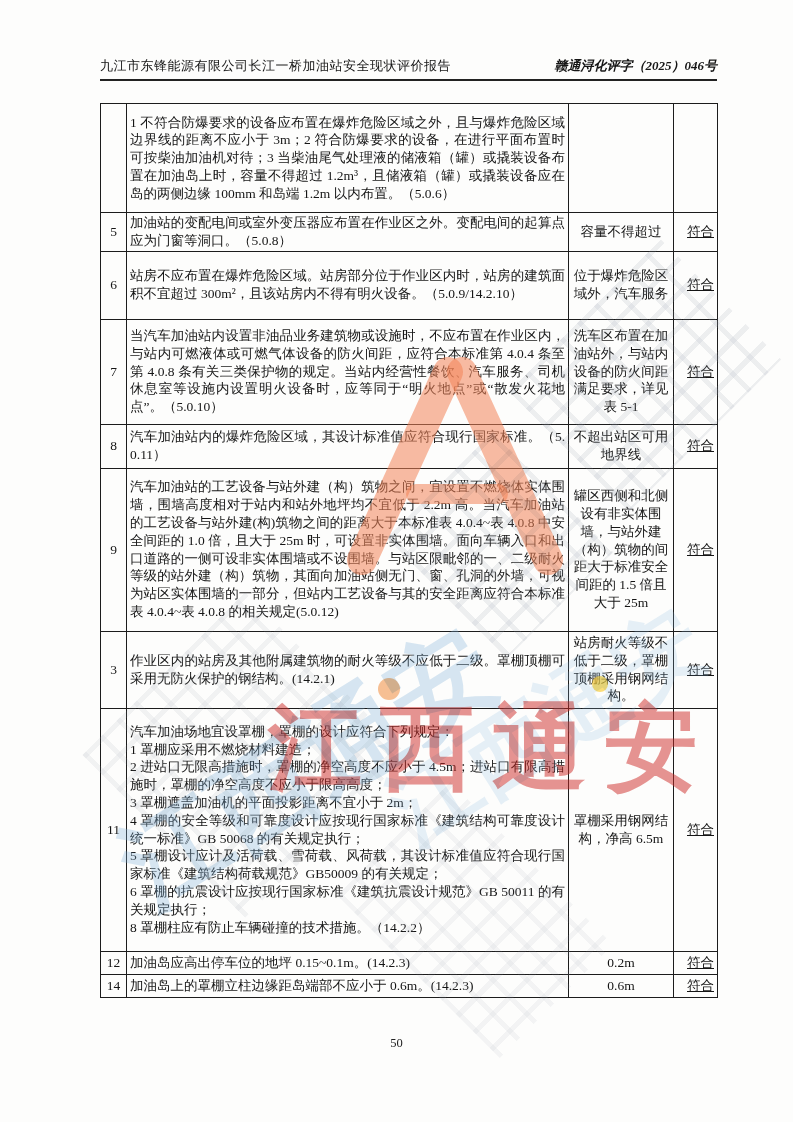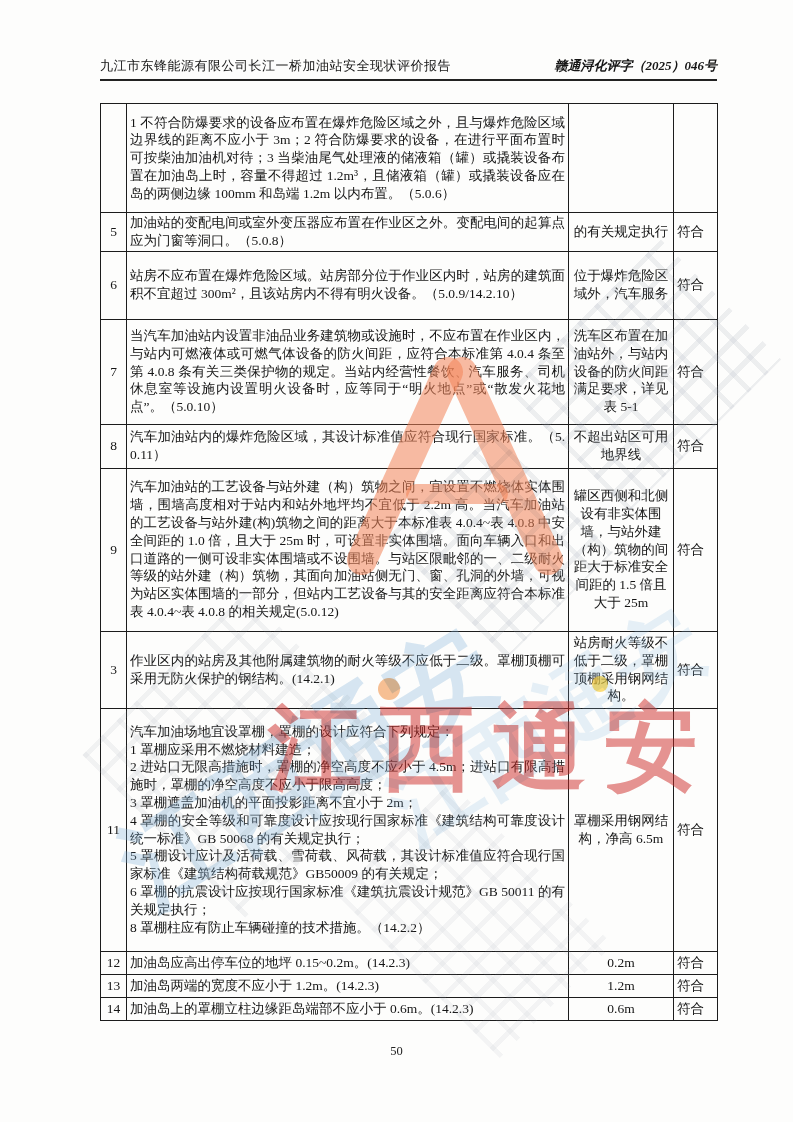--- a/index.html
+++ b/index.html
@@ -32,25 +32,25 @@
     border:1.6px solid #1c1c1c;
     padding:1px 3px;
     vertical-align:middle;
     overflow:hidden;
     word-break:break-all;
   }
   .c-num{text-align:center;}
   .c-req{text-align:justify;white-space:pre-line;}
   .c-req.bold{font-weight:normal;}
   .c-assess{text-align:center;white-space:pre-line;}
-  .c-result{text-align:left;}
+  .c-result{text-align:right;text-decoration:underline;}
   
   .page-footer{
     position:absolute;left:0;top:1036px;width:100%;
-    text-align:center;font-size:12.5px;color:#222;z-index:2;margin-top:8px;
+    text-align:center;font-size:12.5px;color:#222;z-index:2;
   }
   
   .wm-layer{position:absolute;inset:0;pointer-events:none;z-index:3;}
   .wm{position:absolute;mix-blend-mode:multiply;}
   .wm-red{
     left:268px;top:698px;width:480px;
     font-family:"Liberation Sans","DejaVu Sans",sans-serif;
     font-weight:bold;font-size:94px;line-height:100px;
     letter-spacing:18px;color:rgba(205,42,38,0.50);
     white-space:nowrap;
@@ -98,21 +98,21 @@
     <tbody>
       <tr style="height:109px">
         <td class="c-num"></td>
         <td class="c-req">1 不符合防爆要求的设备应布置在爆炸危险区域之外，且与爆炸危险区域边界线的距离不应小于 3m；2 符合防爆要求的设备，在进行平面布置时可按柴油加油机对待；3 当柴油尾气处理液的储液箱（罐）或撬装设备布置在加油岛上时，容量不得超过 1.2m³，且储液箱（罐）或撬装设备应在岛的两侧边缘 100mm 和岛端 1.2m 以内布置。（5.0.6）</td>
         <td class="c-assess"></td>
         <td class="c-result"></td>
       </tr>
       <tr style="height:38px">
         <td class="c-num">5</td>
         <td class="c-req">加油站的变配电间或室外变压器应布置在作业区之外。变配电间的起算点应为门窗等洞口。（5.0.8）</td>
-        <td class="c-assess">的有关规定执行</td>
+        <td class="c-assess">容量不得超过</td>
         <td class="c-result">符合</td>
       </tr>
       <tr style="height:68px">
         <td class="c-num">6</td>
         <td class="c-req">站房不应布置在爆炸危险区域。站房部分位于作业区内时，站房的建筑面积不宜超过 300m²，且该站房内不得有明火设备。（5.0.9/14.2.10）</td>
         <td class="c-assess">位于爆炸危险区域外，汽车服务</td>
         <td class="c-result">符合</td>
       </tr>
       <tr style="height:105px">
         <td class="c-num">7</td>
@@ -146,28 +146,22 @@
 3 罩棚遮盖加油机的平面投影距离不宜小于 2m；
 4 罩棚的安全等级和可靠度设计应按现行国家标准《建筑结构可靠度设计统一标准》GB 50068 的有关规定执行；
 5 罩棚设计应计及活荷载、雪荷载、风荷载，其设计标准值应符合现行国家标准《建筑结构荷载规范》GB50009 的有关规定；
 6 罩棚的抗震设计应按现行国家标准《建筑抗震设计规范》GB 50011 的有关规定执行；
 8 罩棚柱应有防止车辆碰撞的技术措施。（14.2.2）</td>
         <td class="c-assess">罩棚采用钢网结构，净高 6.5m</td>
         <td class="c-result">符合</td>
       </tr>
       <tr style="height:23px">
         <td class="c-num">12</td>
-        <td class="c-req">加油岛应高出停车位的地坪 0.15~0.2m。(14.2.3)</td>
+        <td class="c-req">加油岛应高出停车位的地坪 0.15~0.1m。(14.2.3)</td>
         <td class="c-assess">0.2m</td>
-        <td class="c-result">符合</td>
-      </tr>
-      <tr style="height:23px">
-        <td class="c-num">13</td>
-        <td class="c-req">加油岛两端的宽度不应小于 1.2m。(14.2.3)</td>
-        <td class="c-assess">1.2m</td>
         <td class="c-result">符合</td>
       </tr>
       <tr style="height:23px">
         <td class="c-num">14</td>
         <td class="c-req">加油岛上的罩棚立柱边缘距岛端部不应小于 0.6m。(14.2.3)</td>
         <td class="c-assess">0.6m</td>
         <td class="c-result">符合</td>
       </tr>
     </tbody>
   </table>

